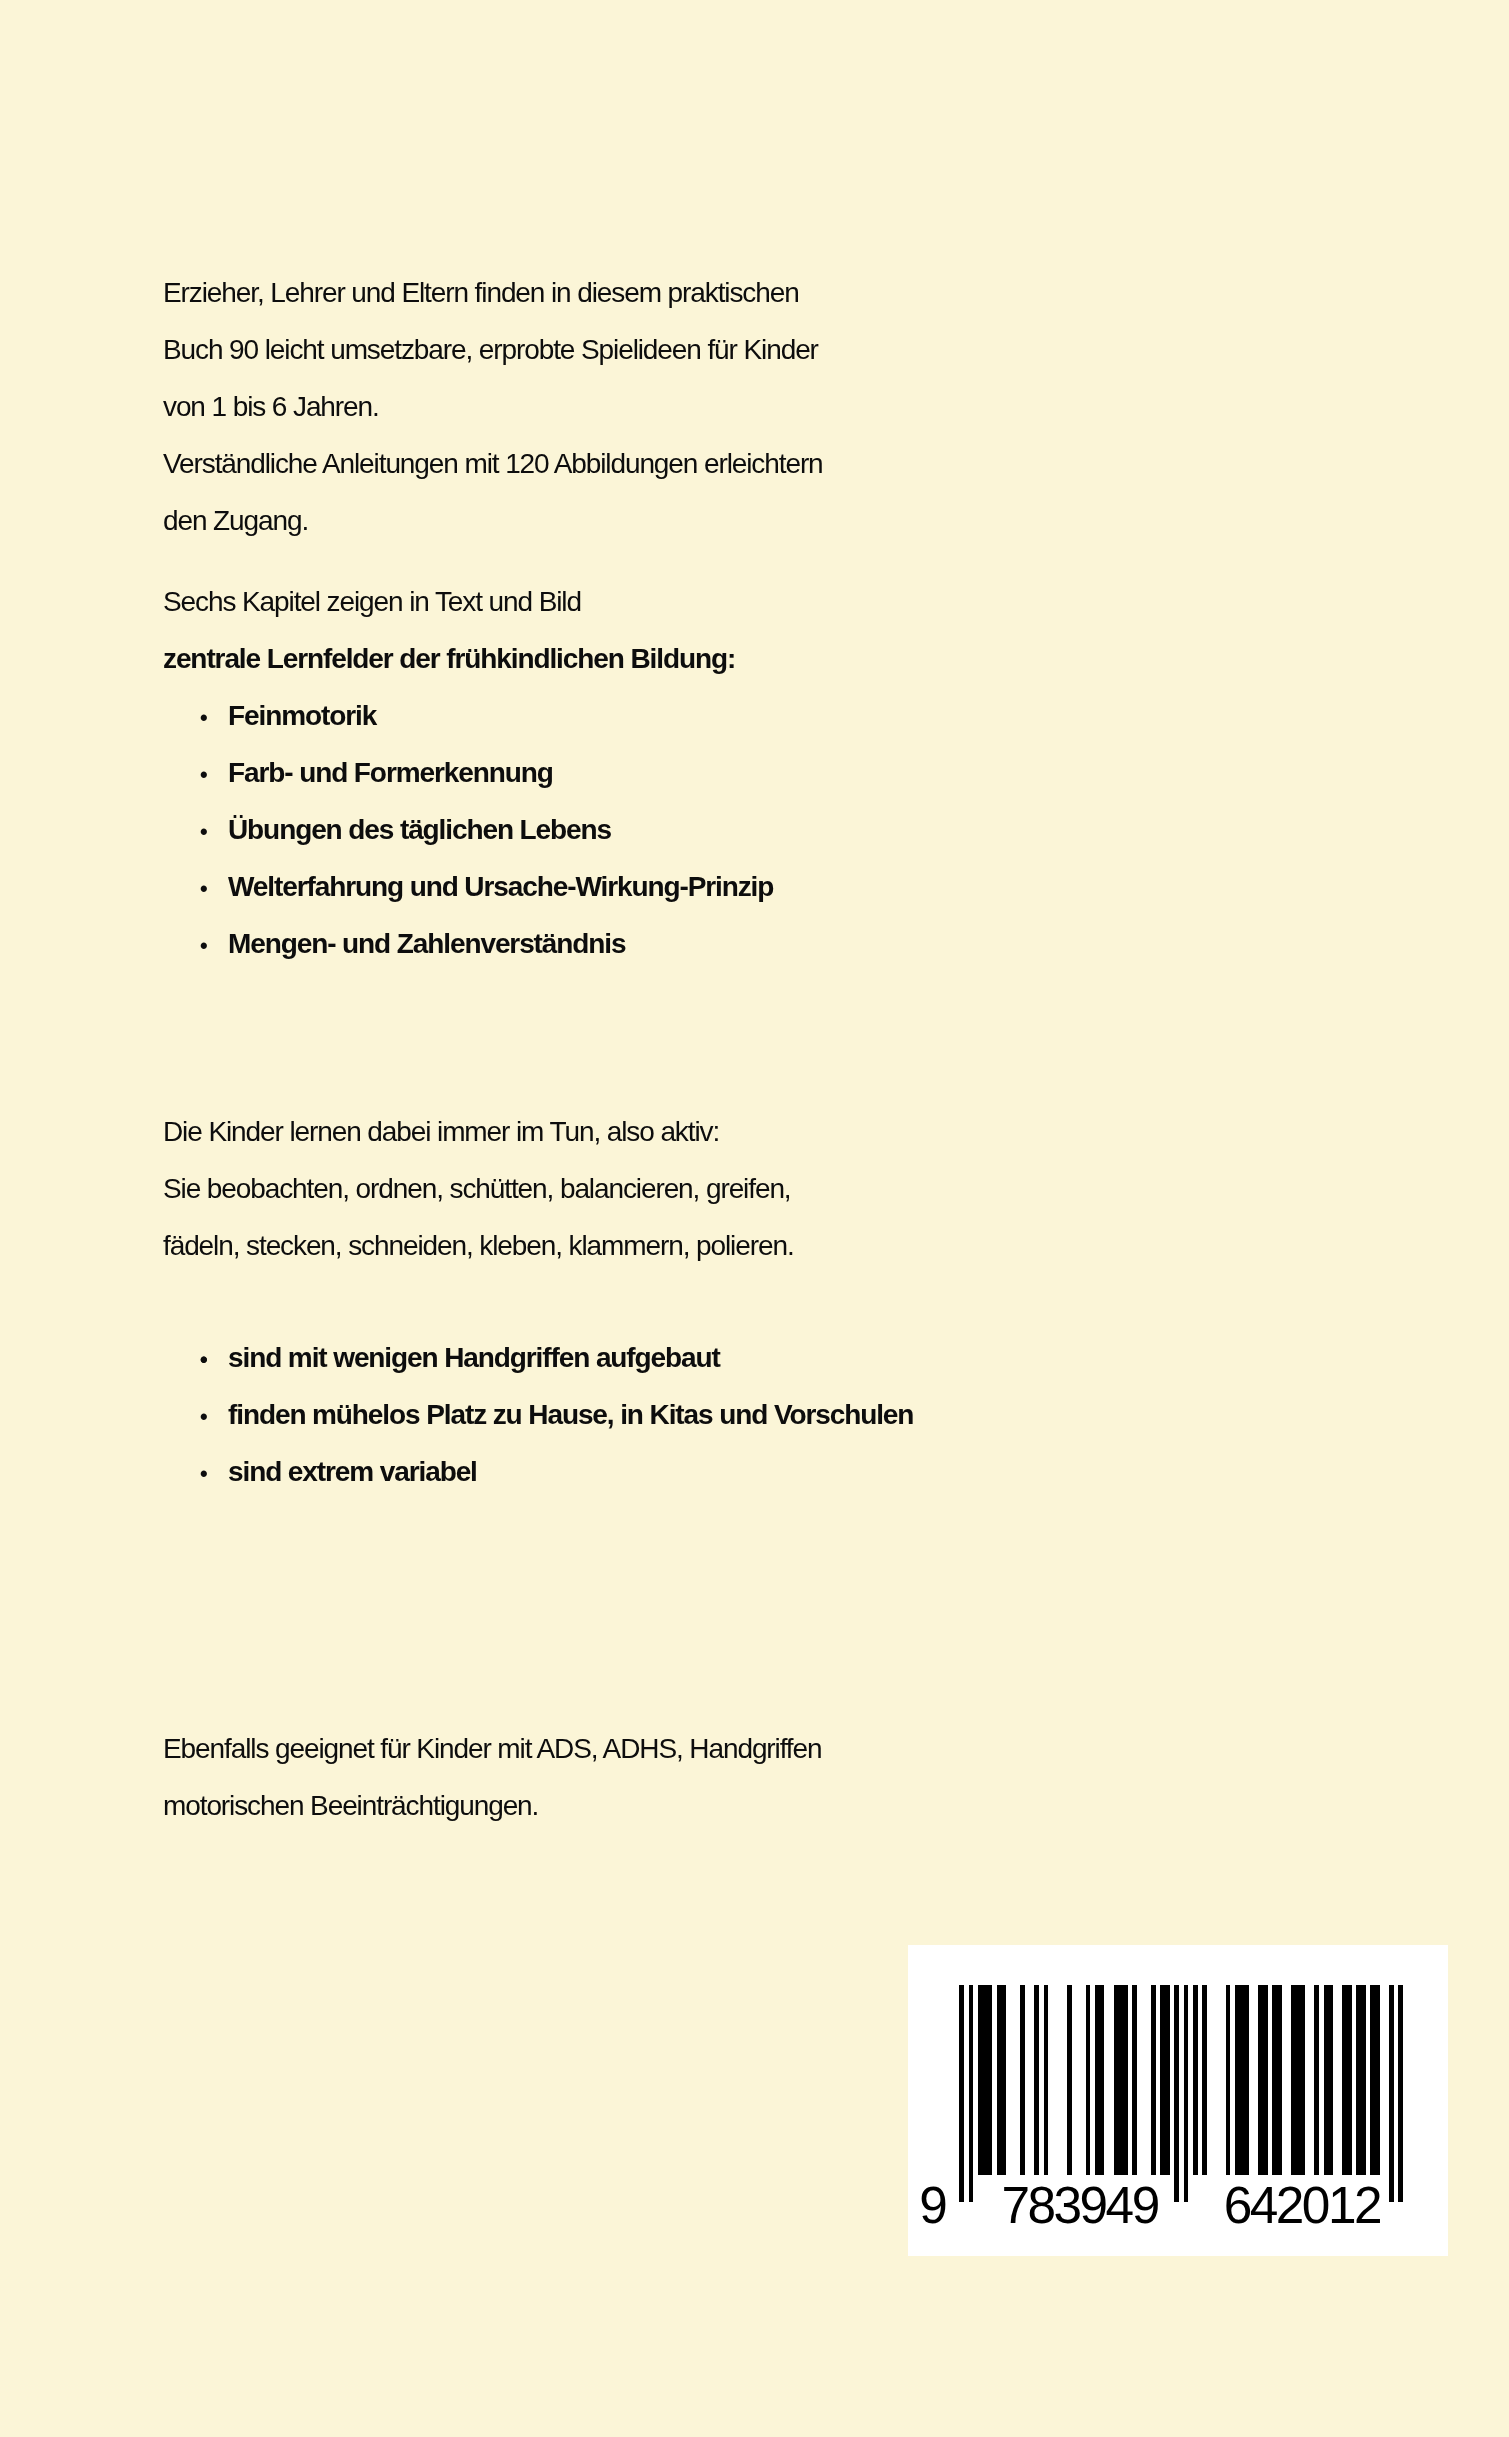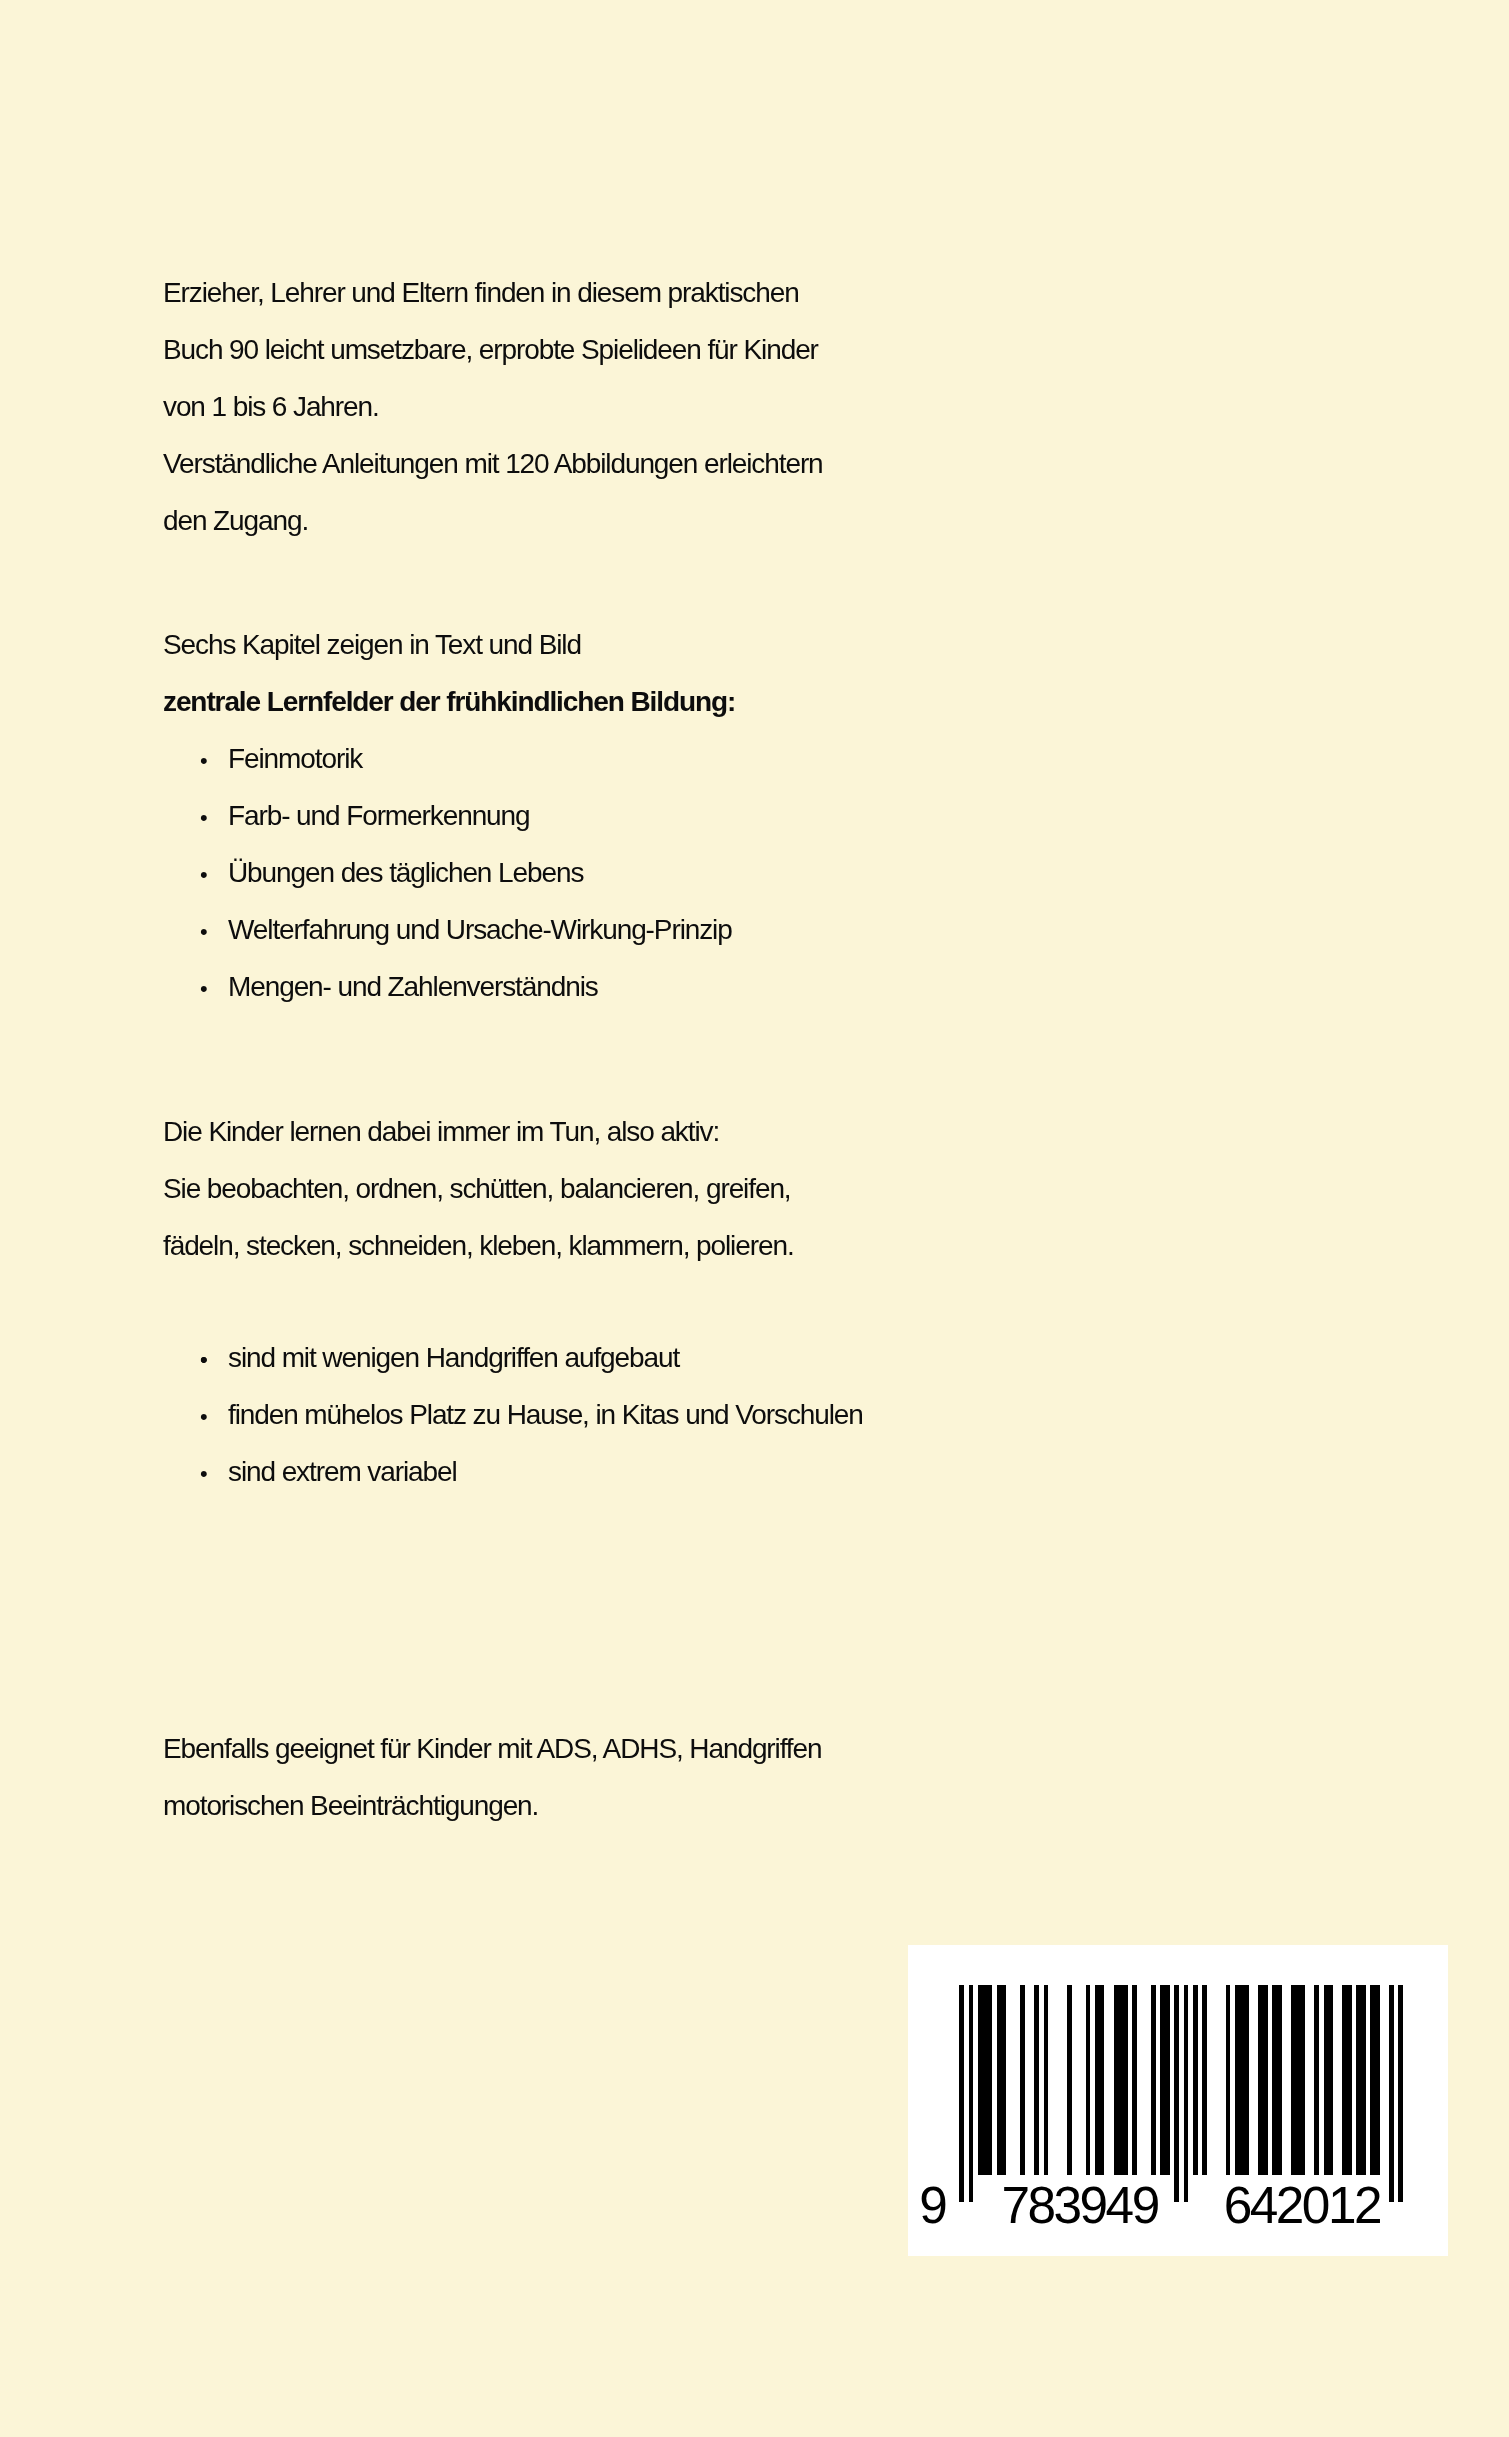--- a/index.html
+++ b/index.html
@@ -12,26 +12,26 @@
     color: #0d0d0d;
   }
   .col { position: absolute; left: 163px; }
   .line {
     font-size: 28px;
     line-height: 57px;
     letter-spacing: -1.1px;
     white-space: nowrap;
   }
   .bold { font-weight: 700; }
-  ul.bullets { list-style: none; margin: 0; padding: 0; }
+  ul.bullets { list-style: none; margin: 0; padding: 0; font-weight: bold; }
   li.bullet { position: relative; padding-left: 65px; }
   .dot { position: absolute; left: 37px; top: 0; }
   .dot::before { content: "\2022"; font-size: 0.78em; }
   #intro        { top: 264px; }
-  #chapters     { top: 616px; }
+  #chapters     { top: 573px; }
   #activity     { top: 1103px; }
   #tabletts     { top: 1329px; }
   #suitability  { top: 1720px; }
   #barcode-box {
     position: absolute;
     left: 908px; top: 1945px;
     width: 540px; height: 311px;
     background: #ffffff;
   }
   #barcode-box svg { display: block; }

